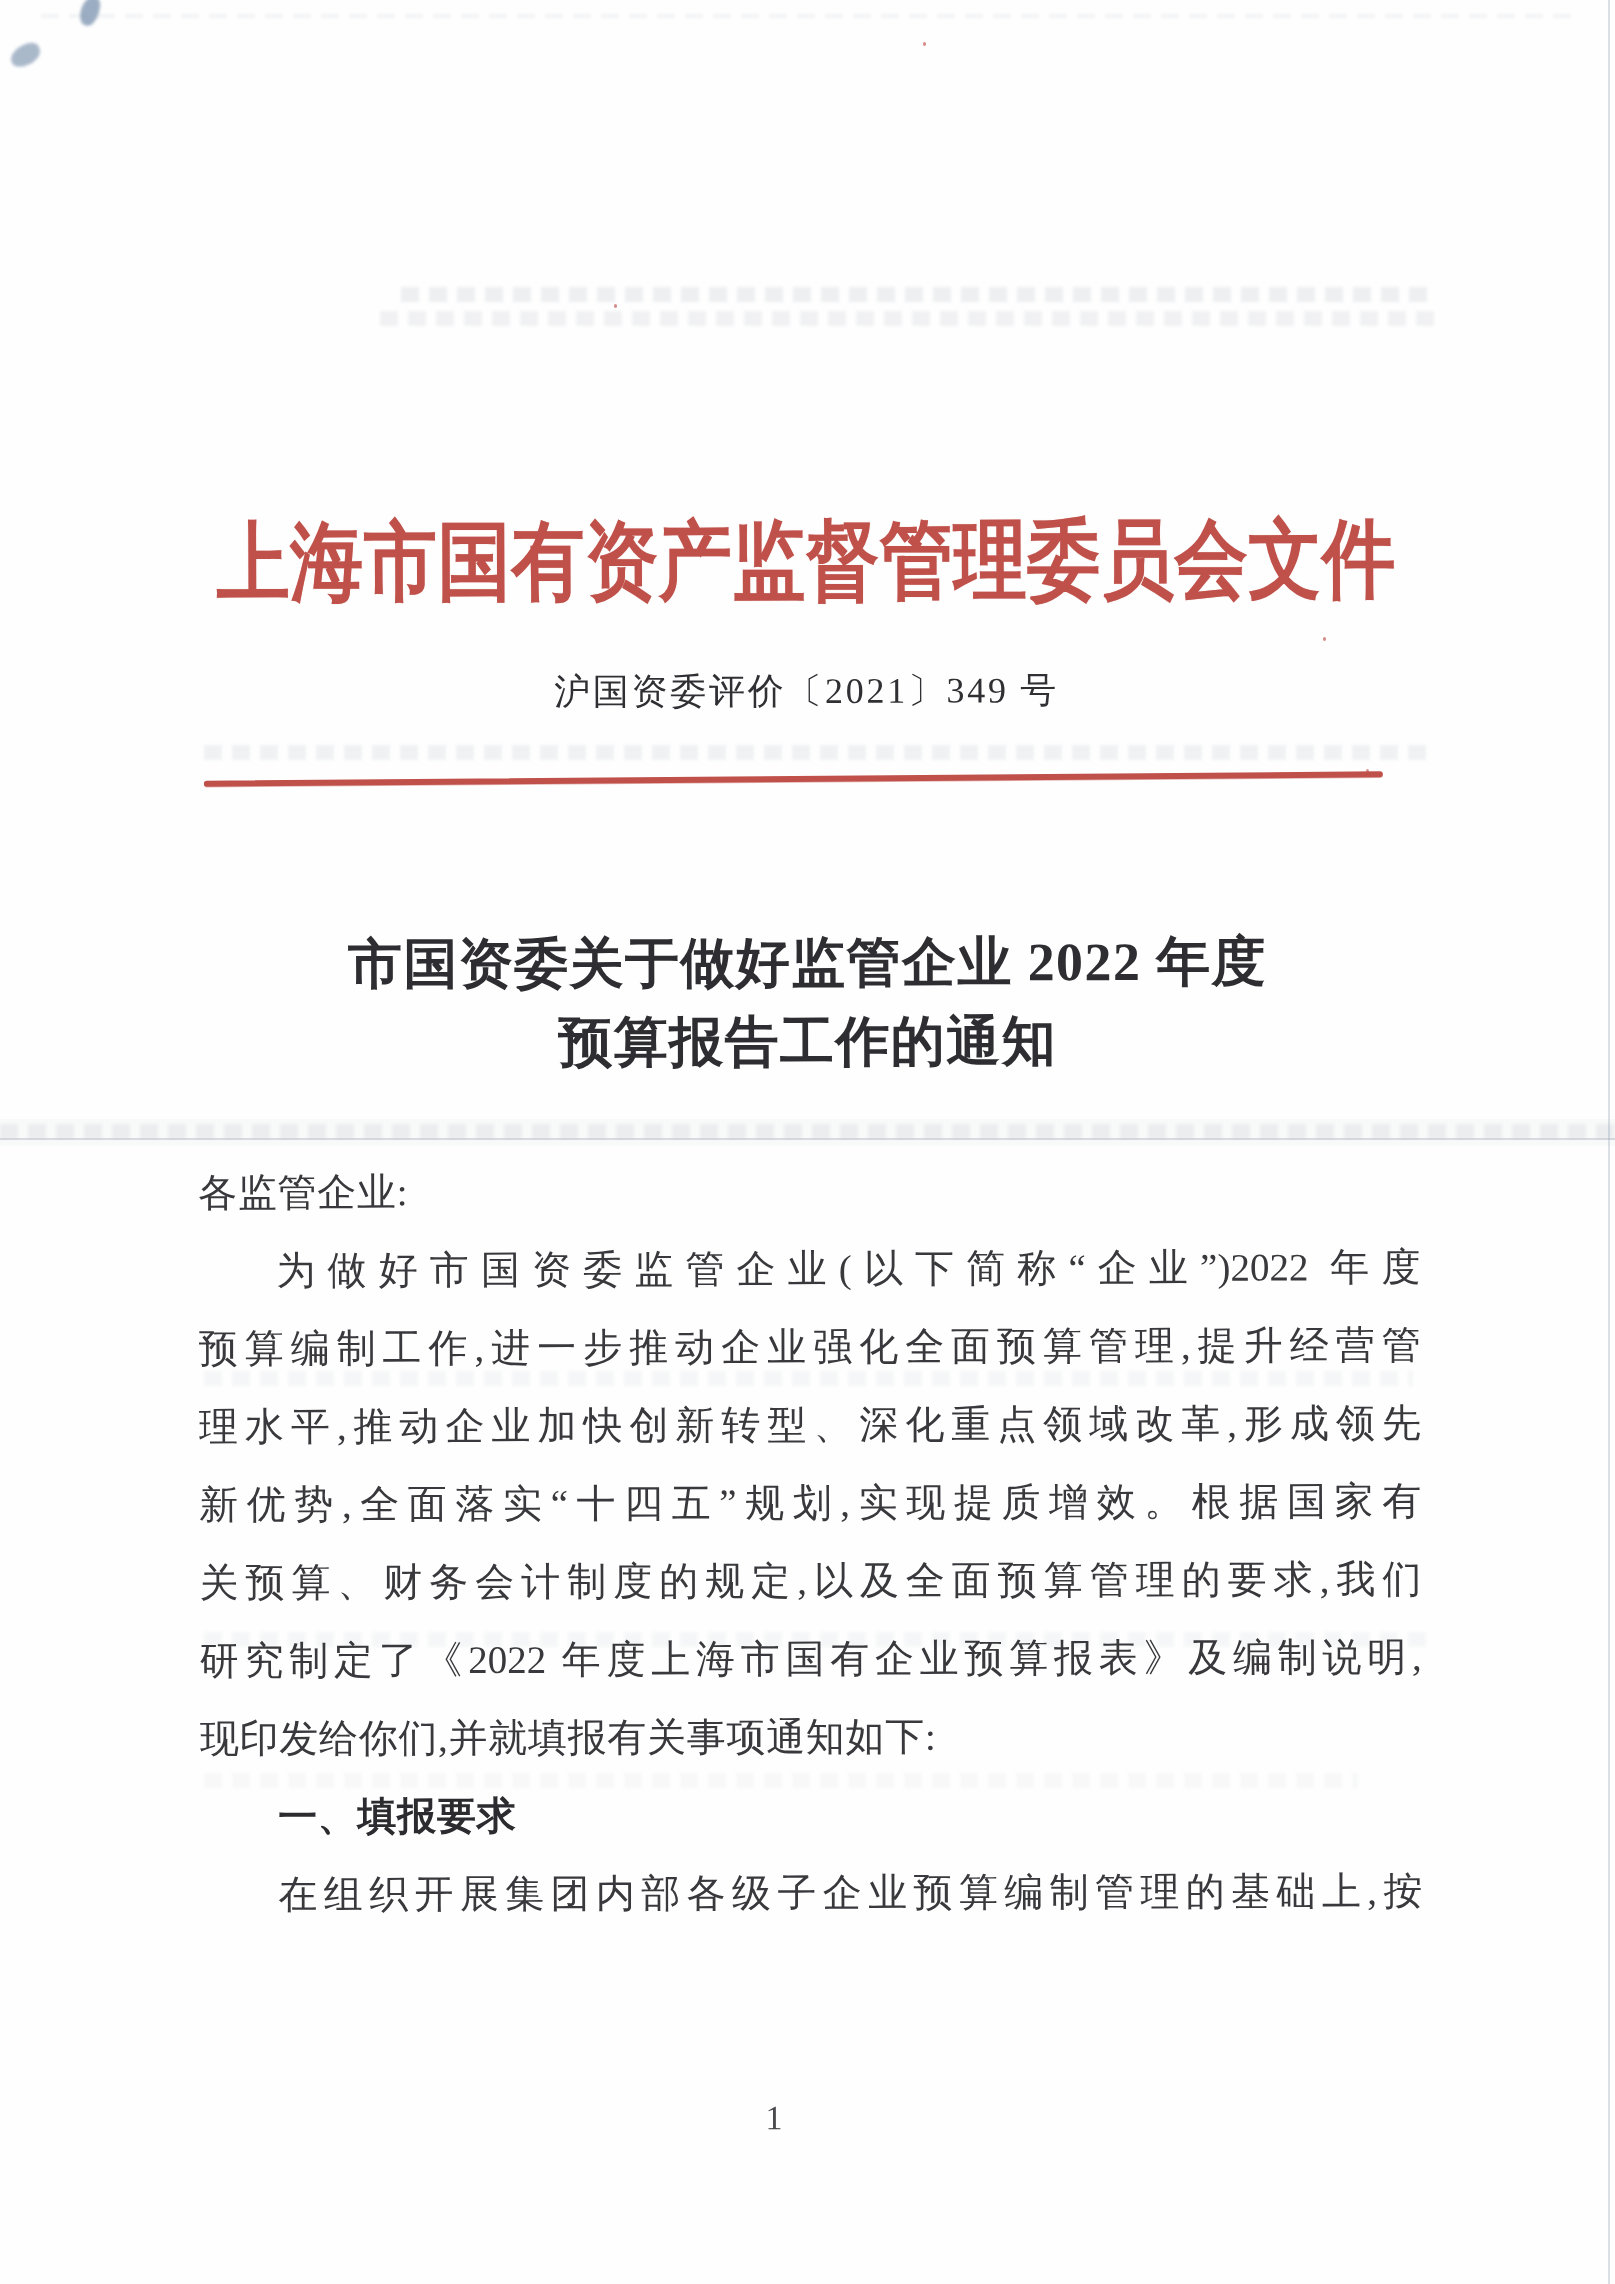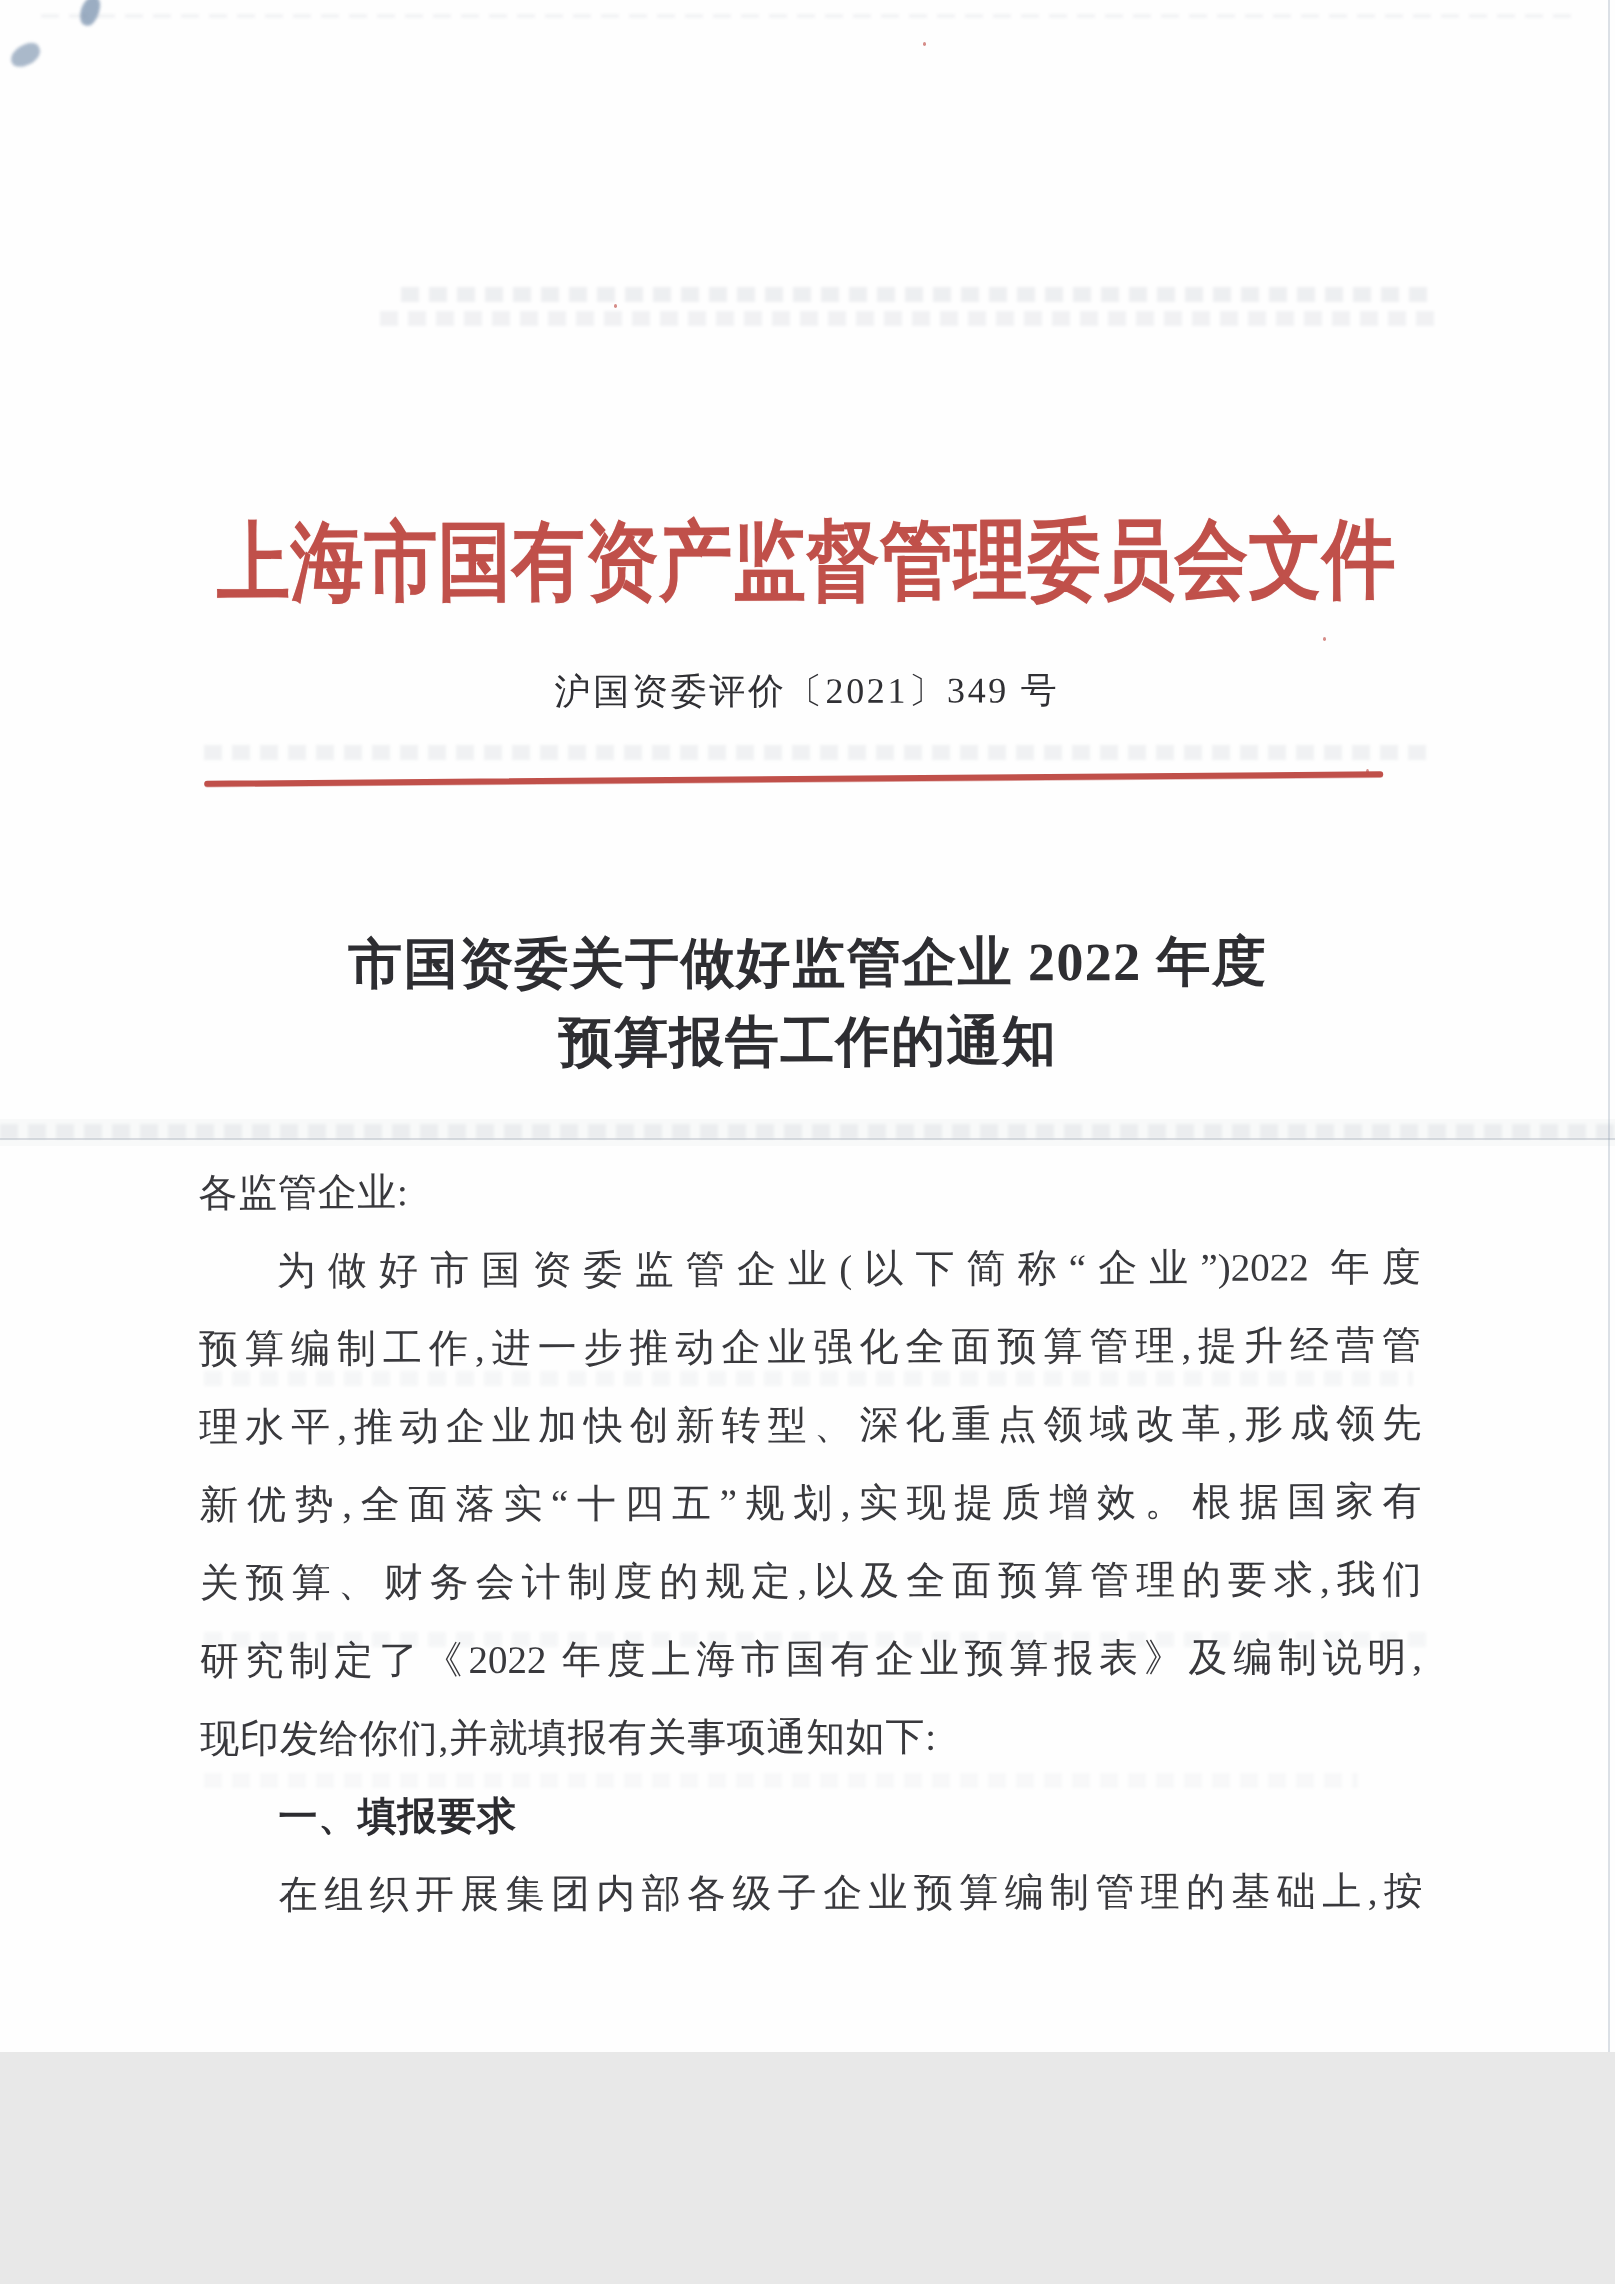--- a/index.html
+++ b/index.html
@@ -2,21 +2,21 @@
 <html style="--red: #c0504a; --ink: #39393d;font-size:11px"><head>
 <meta charset="utf-8">
 <style>
   :root{
     --red:#c0504a;
     --ink:#39393d;
   }
   html,body{margin:0;padding:0;background:#e8e8e8;}
   .page{
     position:relative;
-    width:1616px;height:2052px;
+    width:1616px;height:2284px;
     margin:0 auto;
     background:#fefefe;
     overflow:hidden;
     font-family:"Liberation Serif","DejaVu Serif",serif;
     color:var(--ink);
   }
   .tilt{position:absolute;inset:0;transform:rotate(-0.18deg);}
 
   
   .smudge{position:absolute;border-radius:60% 40% 55% 45%;filter:blur(1.4px);}

